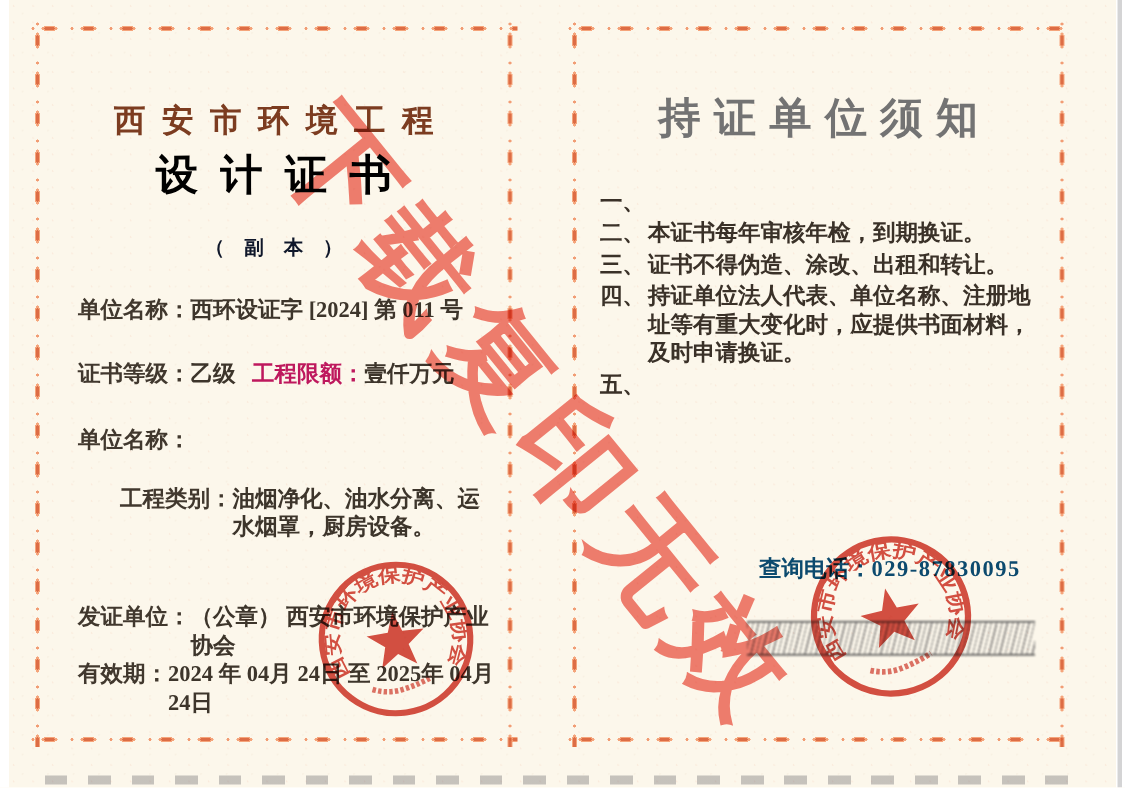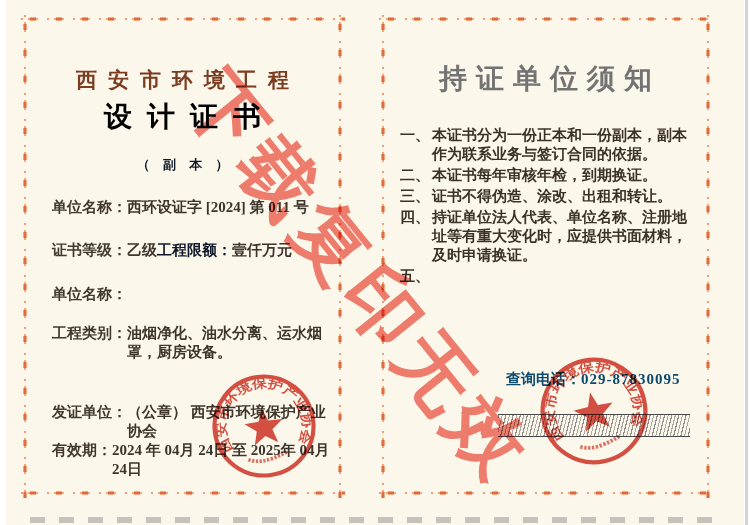--- a/index.html
+++ b/index.html
@@ -54,25 +54,25 @@
     letter-spacing:15px;padding-left:15px;white-space:nowrap;
   }
   .copy-label{
     position:absolute;left:0;right:0;top:142px;text-align:center;
     font-size:13px;font-weight:600;color:#0f172a;letter-spacing:5px;padding-left:5px;
   }
   .f-row{position:absolute;left:32px;right:12px;display:flex;align-items:flex-start;
     font-size:15px;line-height:19px;color:#3d352b;}
   .f-label{font-weight:700;color:#41382e;white-space:nowrap;flex:0 0 auto;}
   .f-value{font-weight:600;}
-  .f-value2-label{font-weight:700;color:#0f172a;white-space:nowrap;margin-left:0;}
+  .f-value2-label{font-weight:700;color:#be185d;white-space:nowrap;margin-left:11px;}
   .row-number{top:184px;}
   .row-grade{top:227px;}
   .row-company{top:271px;}
-  .row-category{top:310px;}
+  .row-category{top:310px;margin-left:28px;}
   .row-category .f-value{width:220px;}
   .row-issuer{top:389px;}
   .row-validity{top:427px;}
 
   
   .notice-title{
     position:absolute;left:0;right:0;top:46px;text-align:center;
     font-size:28px;font-weight:600;color:#737373;
     letter-spacing:9px;padding-left:9px;white-space:nowrap;
   }
@@ -170,21 +170,20 @@
   <div class="orn orn-h orn-top"></div>
   <div class="orn orn-h orn-bottom"></div>
   <div class="orn orn-v orn-left"></div>
   <div class="orn orn-v orn-right"></div>
 
   <div class="notice-title">持证单位须知</div>
 
   <div class="notices">
     <div class="notice">
       <span class="notice-num">一、</span>
-      <span class="notice-text">本证书分为一份正本和一份副本，副本作为联系业务与签订合同的依据。</span>
     </div>
     <div class="notice">
       <span class="notice-num">二、</span>
       <span class="notice-text">本证书每年审核年检，到期换证。</span>
     </div>
     <div class="notice">
       <span class="notice-num">三、</span>
       <span class="notice-text">证书不得伪造、涂改、出租和转让。</span>
     </div>
     <div class="notice">

